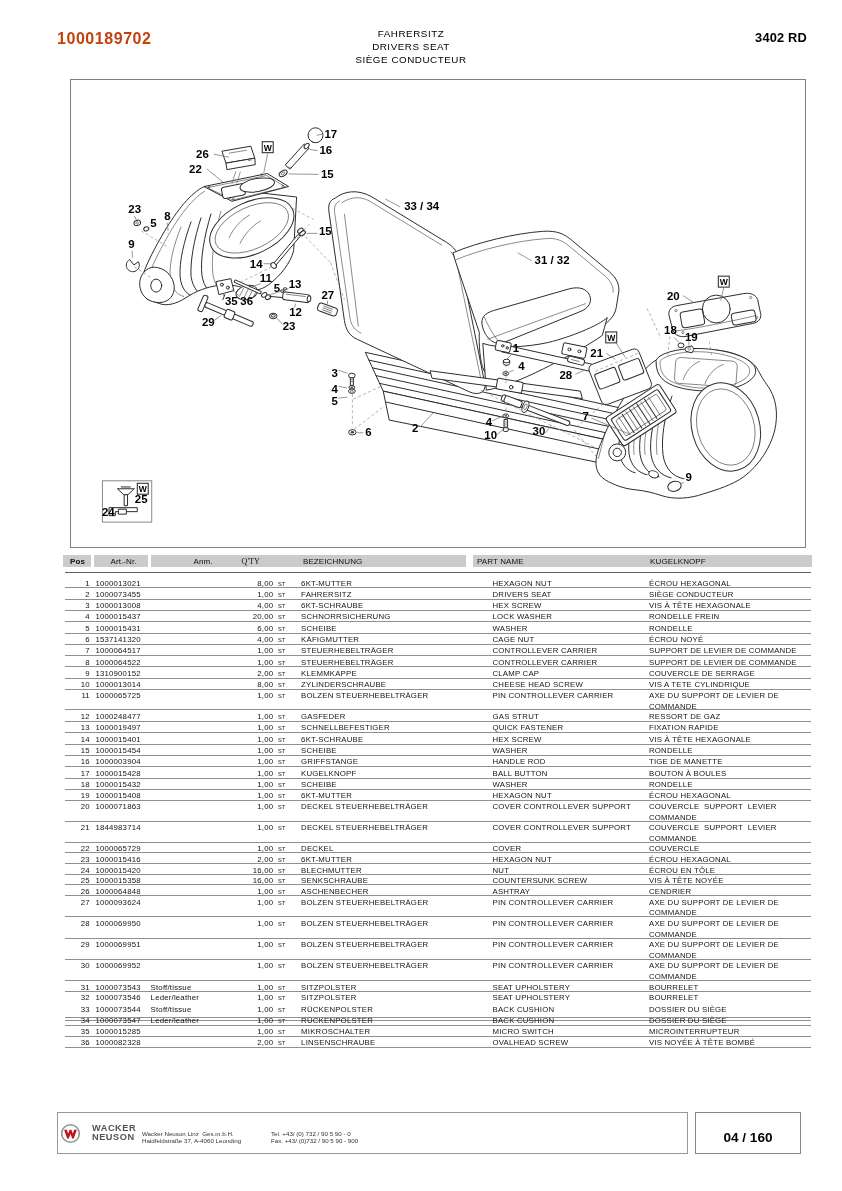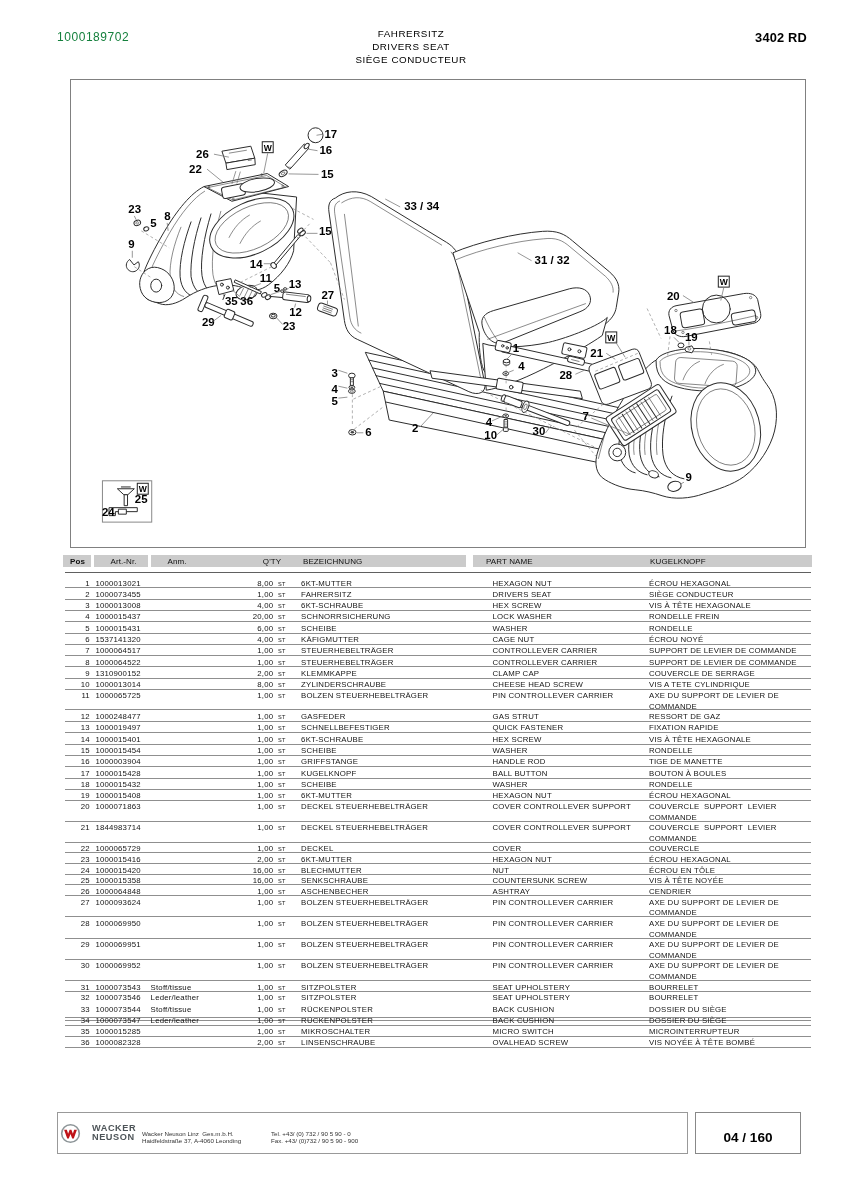--- a/index.html
+++ b/index.html
@@ -17,21 +17,21 @@
   .rst { left:213.6px; font-size:5.6px; }
   .rb  { left:236.6px; }
   .rc  { left:428px; }
   .rd  { left:584.5px; width:163px; white-space:normal; }
   .hcell { position:absolute; background:#cbcbcb; height:11.5px; top:555.4px;
     font-size:8px; color:#111; line-height:13.2px; letter-spacing:0.1px; }
 </style>
 </head>
 <body>
 
-  <div class="abs" style="left:57px; top:30.4px; font-size:12px; letter-spacing:0.55px; font-weight:normal; color:#15803d;">1000189702</div>
+  <div class="abs" style="left:57px; top:30.4px; font-size:16px; letter-spacing:0.55px; font-weight:bold; color:#c2410c;">1000189702</div>
   <div class="abs" style="left:261px; top:27.0px; width:300px; text-align:center; font-size:9.8px; letter-spacing:0.55px; line-height:13.0px; color:#000;">FAHRERSITZ<br>DRIVERS SEAT<br>SIÈGE CONDUCTEUR</div>
   <div class="abs" style="left:660px; top:30.4px; width:147px; text-align:right; font-size:12.8px; letter-spacing:0.2px; font-weight:bold; color:#000;">3402 RD</div>
 
 <svg class="abs" style="left:70px; top:78.5px; border:1px solid #808080; background:#fff;" width="735.5" height="469.5" viewBox="70 78.5 735.5 469.5">
 <defs>
   <g id="wbox">
     <rect x="-5.5" y="-5.5" width="11" height="11" fill="#fff" stroke="#222" stroke-width="1"></rect>
     <text x="0" y="3.4" text-anchor="middle" font-size="8.6" font-weight="bold" fill="#000">W</text>
   </g>
   <clipPath id="rbody">
@@ -407,24 +407,24 @@
   <text class="lb" x="583" y="420">7</text>
         <line class="ld" x1="592" y1="418" x2="631" y2="434.5"></line>
   <text class="lb" x="686.5" y="481">9</text>
         <line class="ld" x1="685" y1="482.5" x2="681" y2="484.5"></line>
 </g>
 </g>
   </svg>
 
   <div class="hcell" style="left:62.5px; width:28.9px; padding-left:7.5px; font-weight:bold;">Pos</div>
   <div class="hcell" style="left:93.5px; width:54.8px; padding-left:17px;">Art.-Nr.</div>
-  <div class="hcell" style="left:150.6px; width:98px; padding-left:17px;">Anm.</div>
-  <div class="hcell" style="left:241.5px; width:61px; text-align:center;">Q'TY</div>
+  <div class="hcell" style="left:150.6px; width:98px; padding-left:43px;">Anm.</div>
+  <div class="hcell" style="left:241.5px; width:61px; text-align:left;font-family:Liberation Serif, serif;">Q'TY</div>
   <div class="hcell" style="left:296px; width:169.6px; padding-left:7px;">BEZEICHNUNG</div>
-  <div class="hcell" style="left:473px; width:181px; padding-left:13px;">PART NAME</div>
+  <div class="hcell" style="left:473px; width:181px; padding-left:4px;">PART NAME</div>
   <div class="hcell" style="left:646.9px; width:164.9px; padding-left:3.2px;">KUGELKNOPF</div>
   <div class="abs" style="left:64.5px; top:571.7px; width:746.5px; height:1.7px; background:#606060;"></div>
 
 <div class="row" style="top:578.00px; height:10.31px;">
     <span class="c rp">1</span>
     <span class="c ra">1000013021</span>
     <span class="c rq">8,00</span>
     <span class="c rst">ST</span>
     <span class="c rb">6KT-MUTTER</span>
     <span class="c rc">HEXAGON NUT</span>

